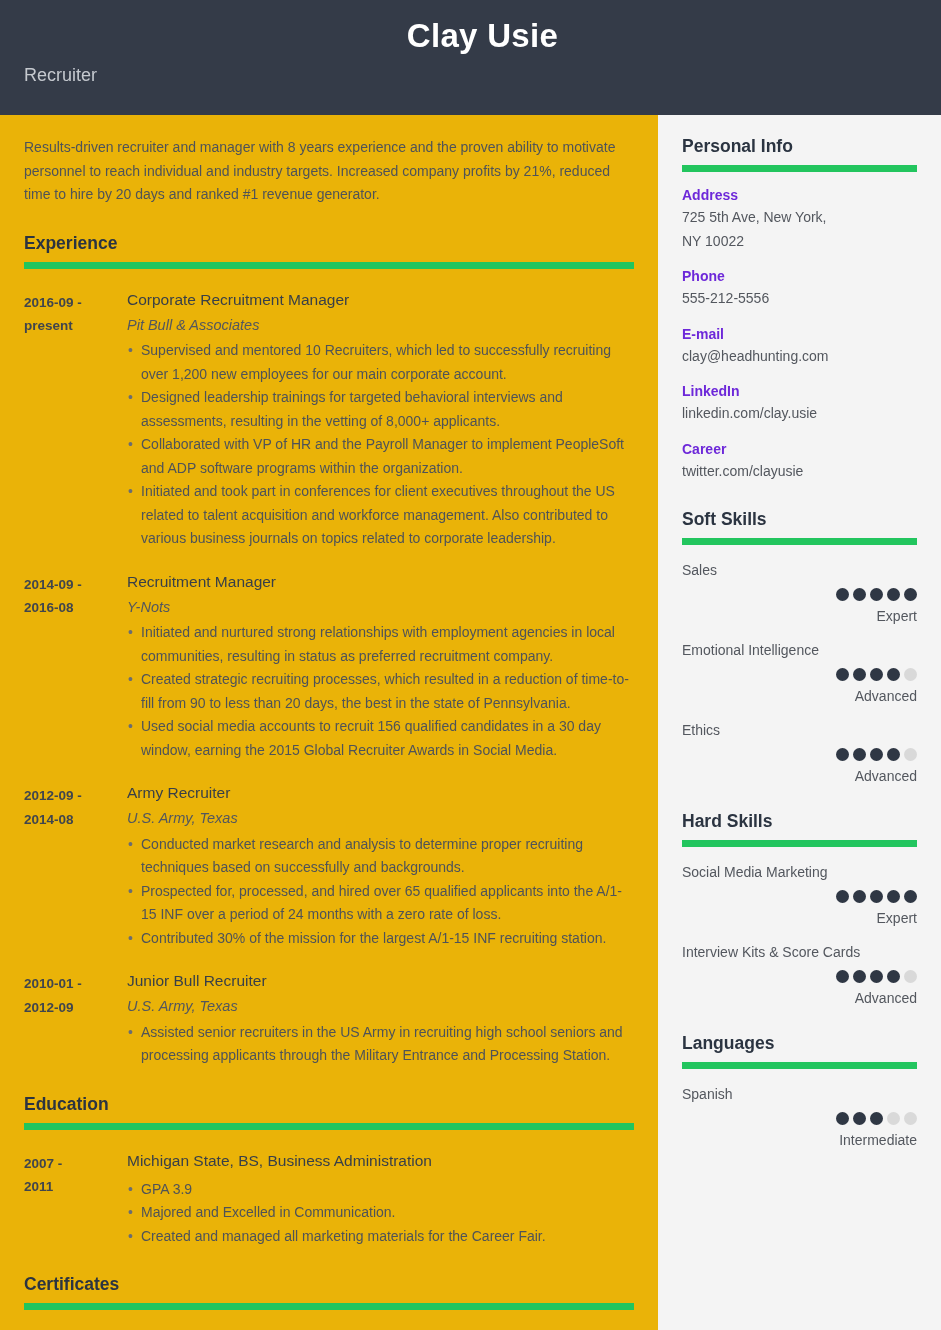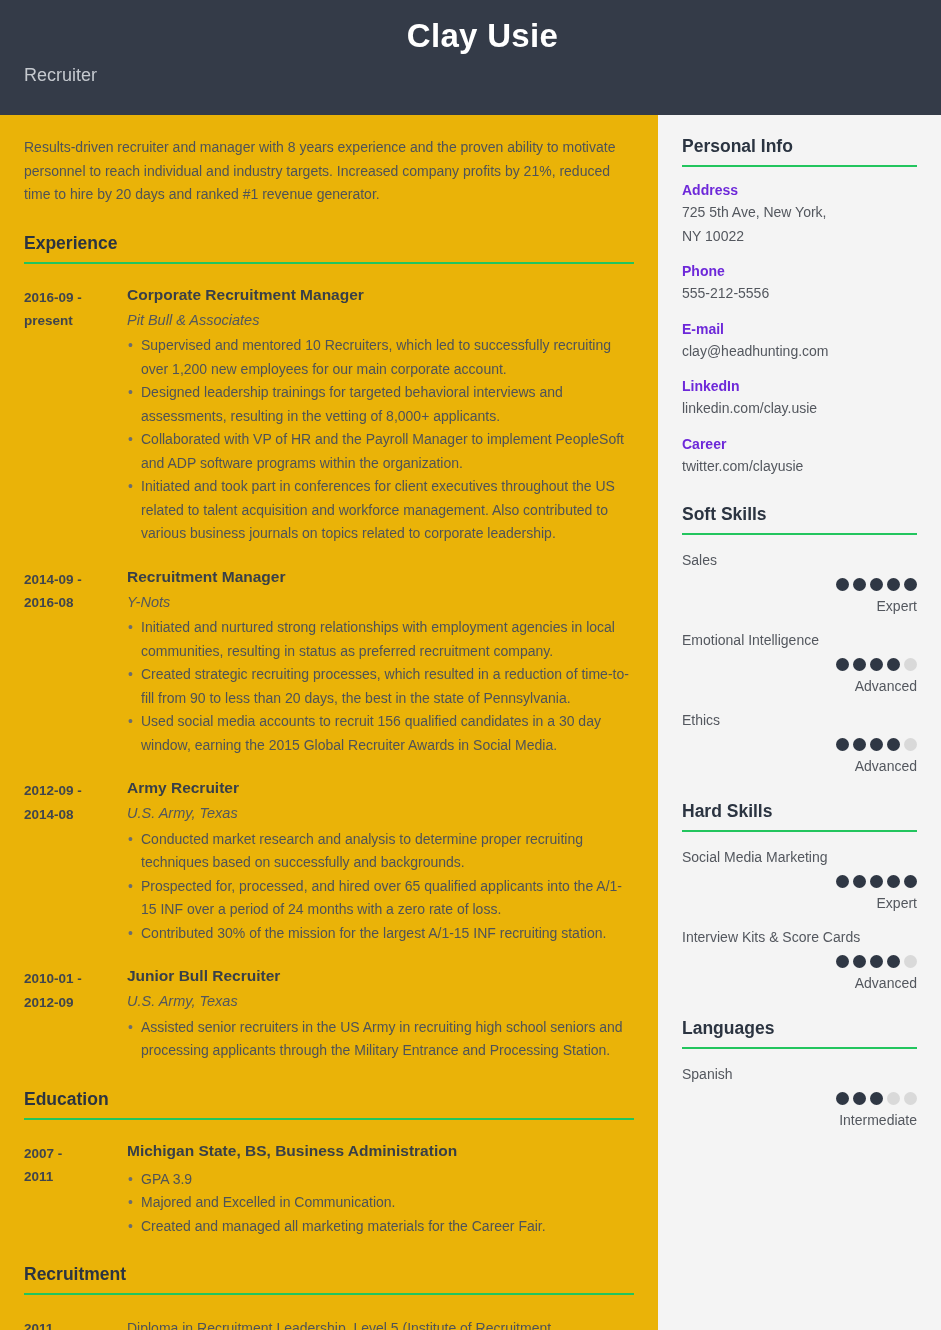--- a/index.html
+++ b/index.html
@@ -48,39 +48,39 @@
     padding: 21px 24px 0 24px;
   }
 
   
   .body-text { font-size: 14px; color: #4f5358; line-height: 23.5px; }
   .section-heading {
     font-size: 17.5px;
     font-weight: 700;
     color: #2b3441;
     padding-bottom: 8px;
-    border-bottom: 2px solid #22c55e;
+    border-bottom: 7px solid #22c55e;
   }
   .section { margin-top: 26px; }
   .section:first-child { margin-top: 0; }
 
   
   .entry { display: flex; margin-top: 20px; }
   .entry-dates {
     flex: 0 0 103px;
     font-size: 13.5px;
     font-weight: 700;
     color: #40454d;
     line-height: 23.5px;
     padding-top: 2px;
   }
   .entry-body { flex: 1 1 auto; }
   .entry-title {
     font-size: 15.5px;
-    font-weight: 700;
+    font-weight: 400;
     color: #383f48;
     line-height: 22px;
   }
   .entry-company {
     font-size: 14.5px;
     font-style: italic;
     color: #53575e;
     line-height: 23.5px;
     margin-top: 3px;
   }
@@ -213,21 +213,21 @@
             <ul class="bullets" style="margin-top:6px;">
               <li>GPA 3.9</li>
               <li>Majored and Excelled in Communication.</li>
               <li>Created and managed all marketing materials for the Career Fair.</li>
             </ul>
           </div>
         </div>
       </div>
 
       <div class="section">
-        <div class="section-heading">Recruitment</div>
+        <div class="section-heading">Certificates</div>
         <div class="entry">
           <div class="entry-dates">
             <div>2011</div>
           </div>
           <div class="entry-body">
             <div class="cert-text">Diploma in Recruitment Leadership, Level 5  (Institute of Recruitment Professionals)</div>
           </div>
         </div>
       </div>
 

